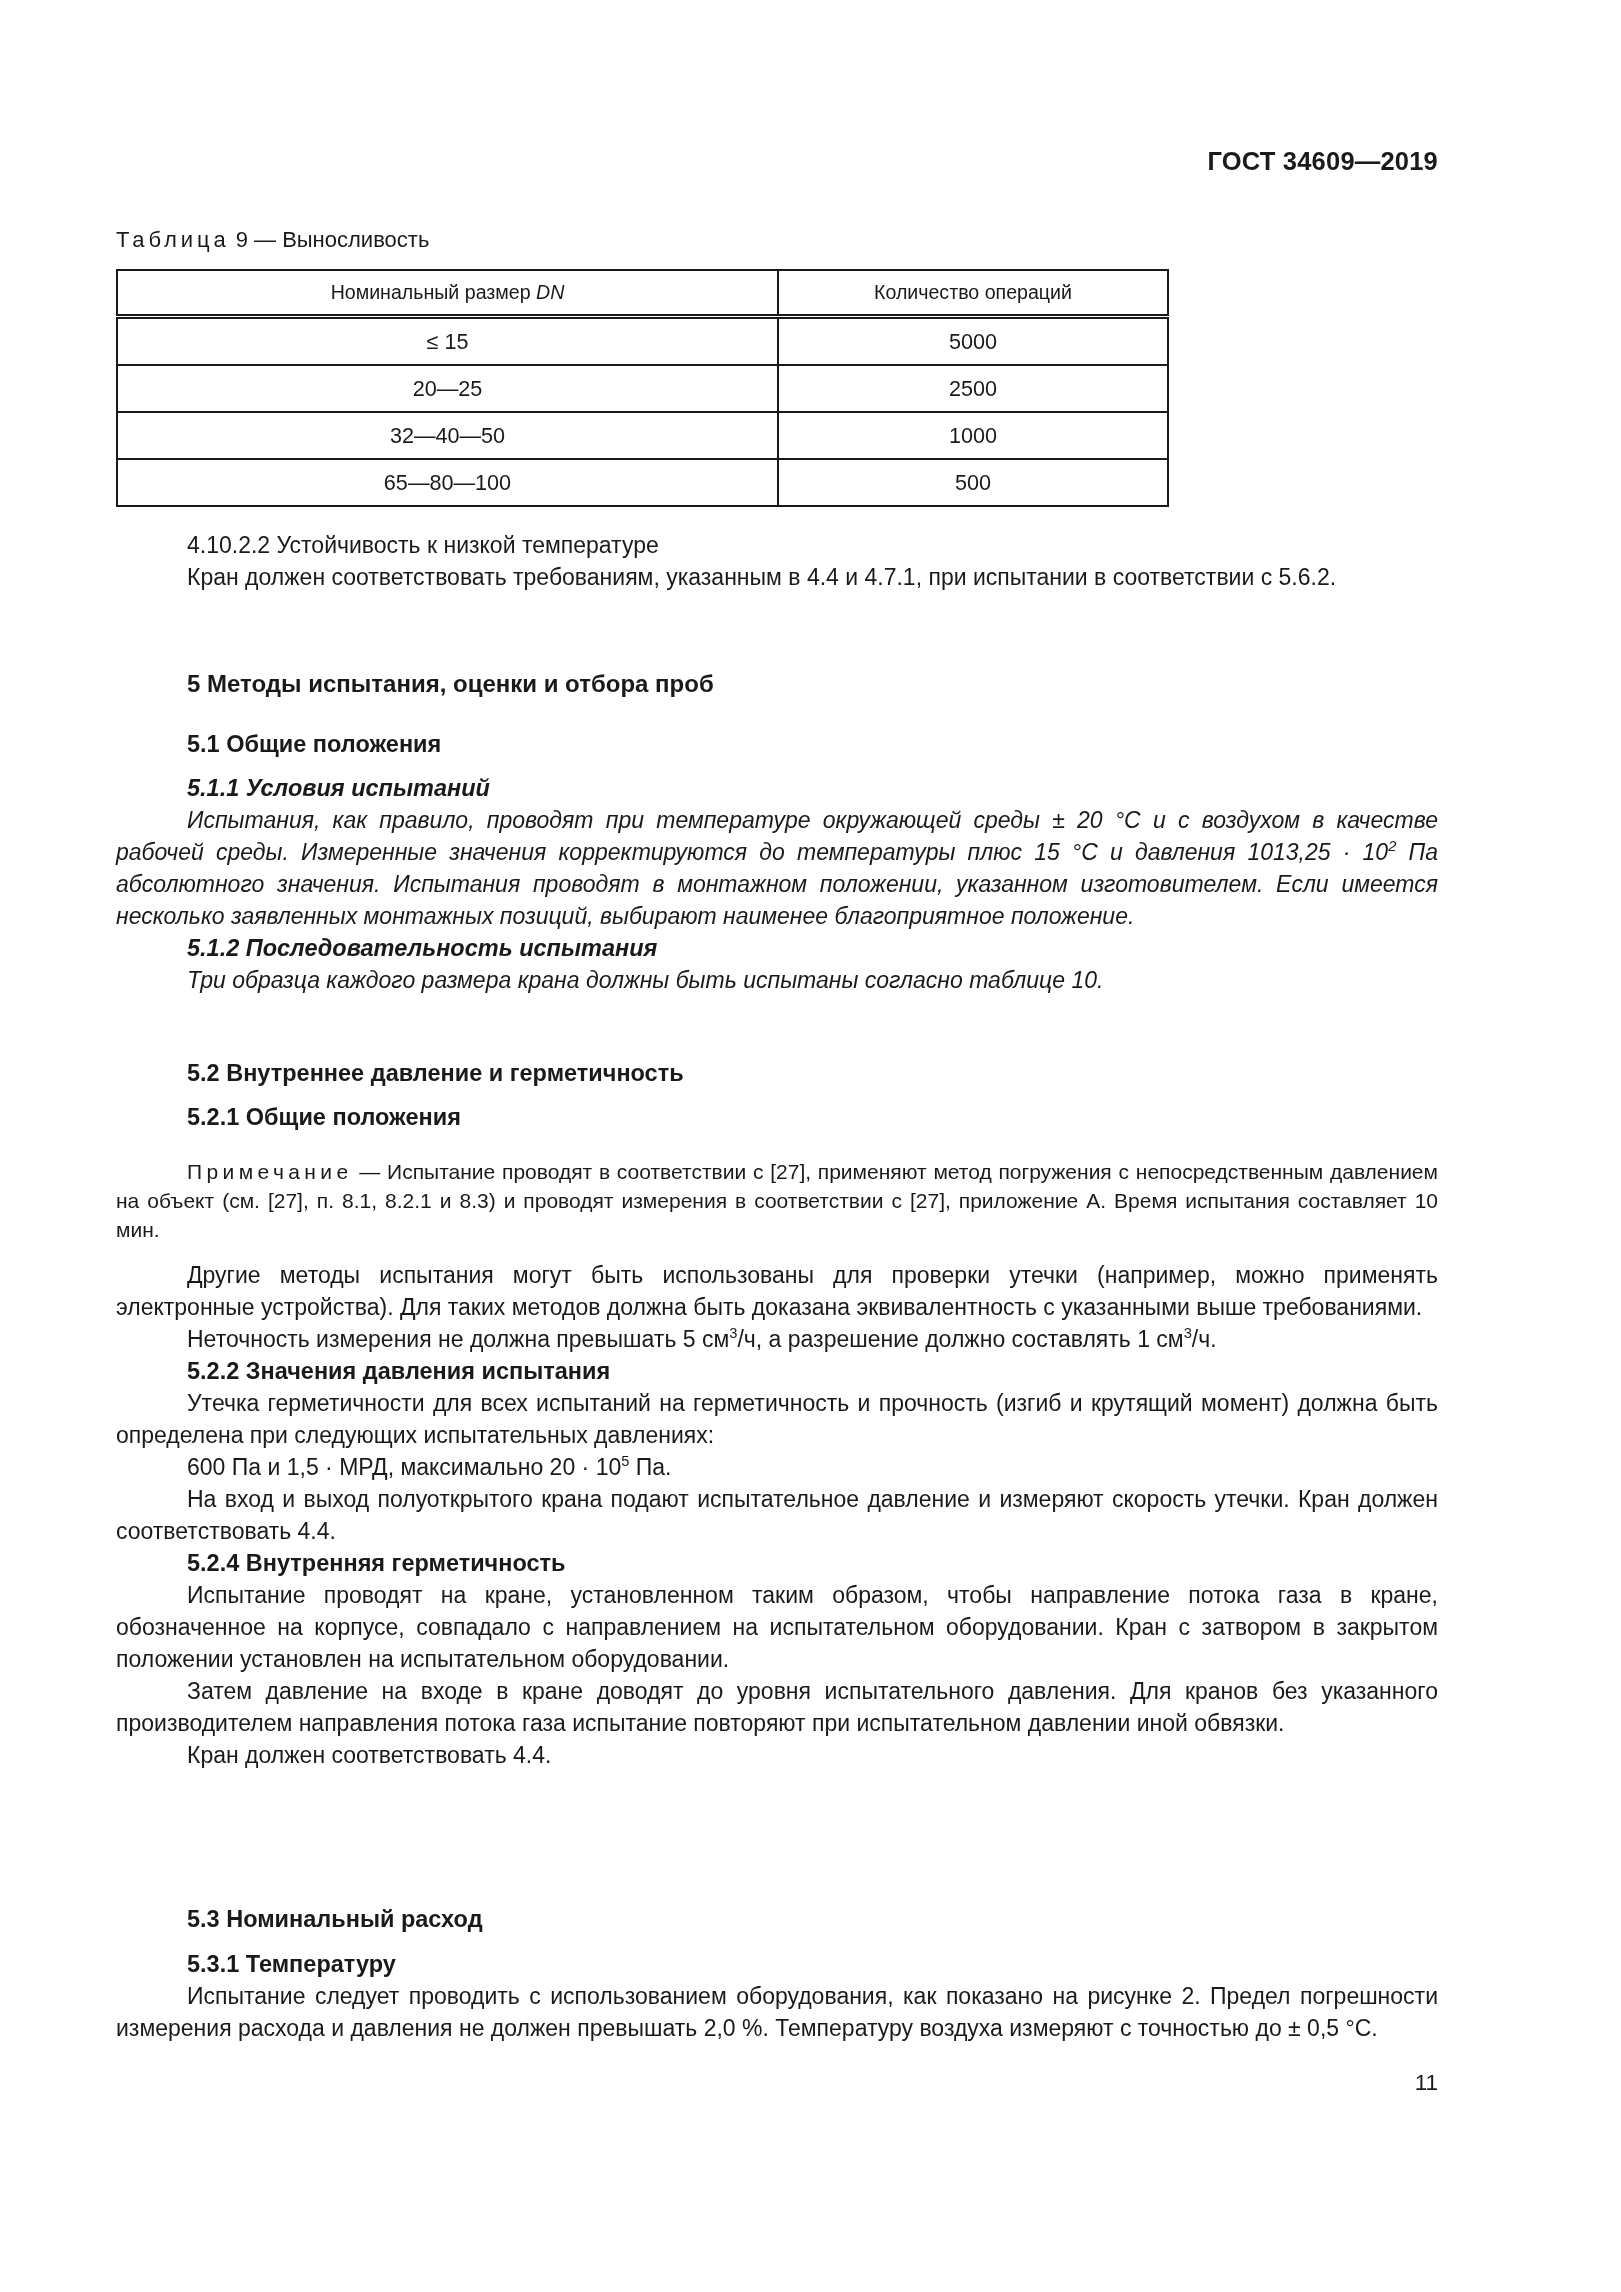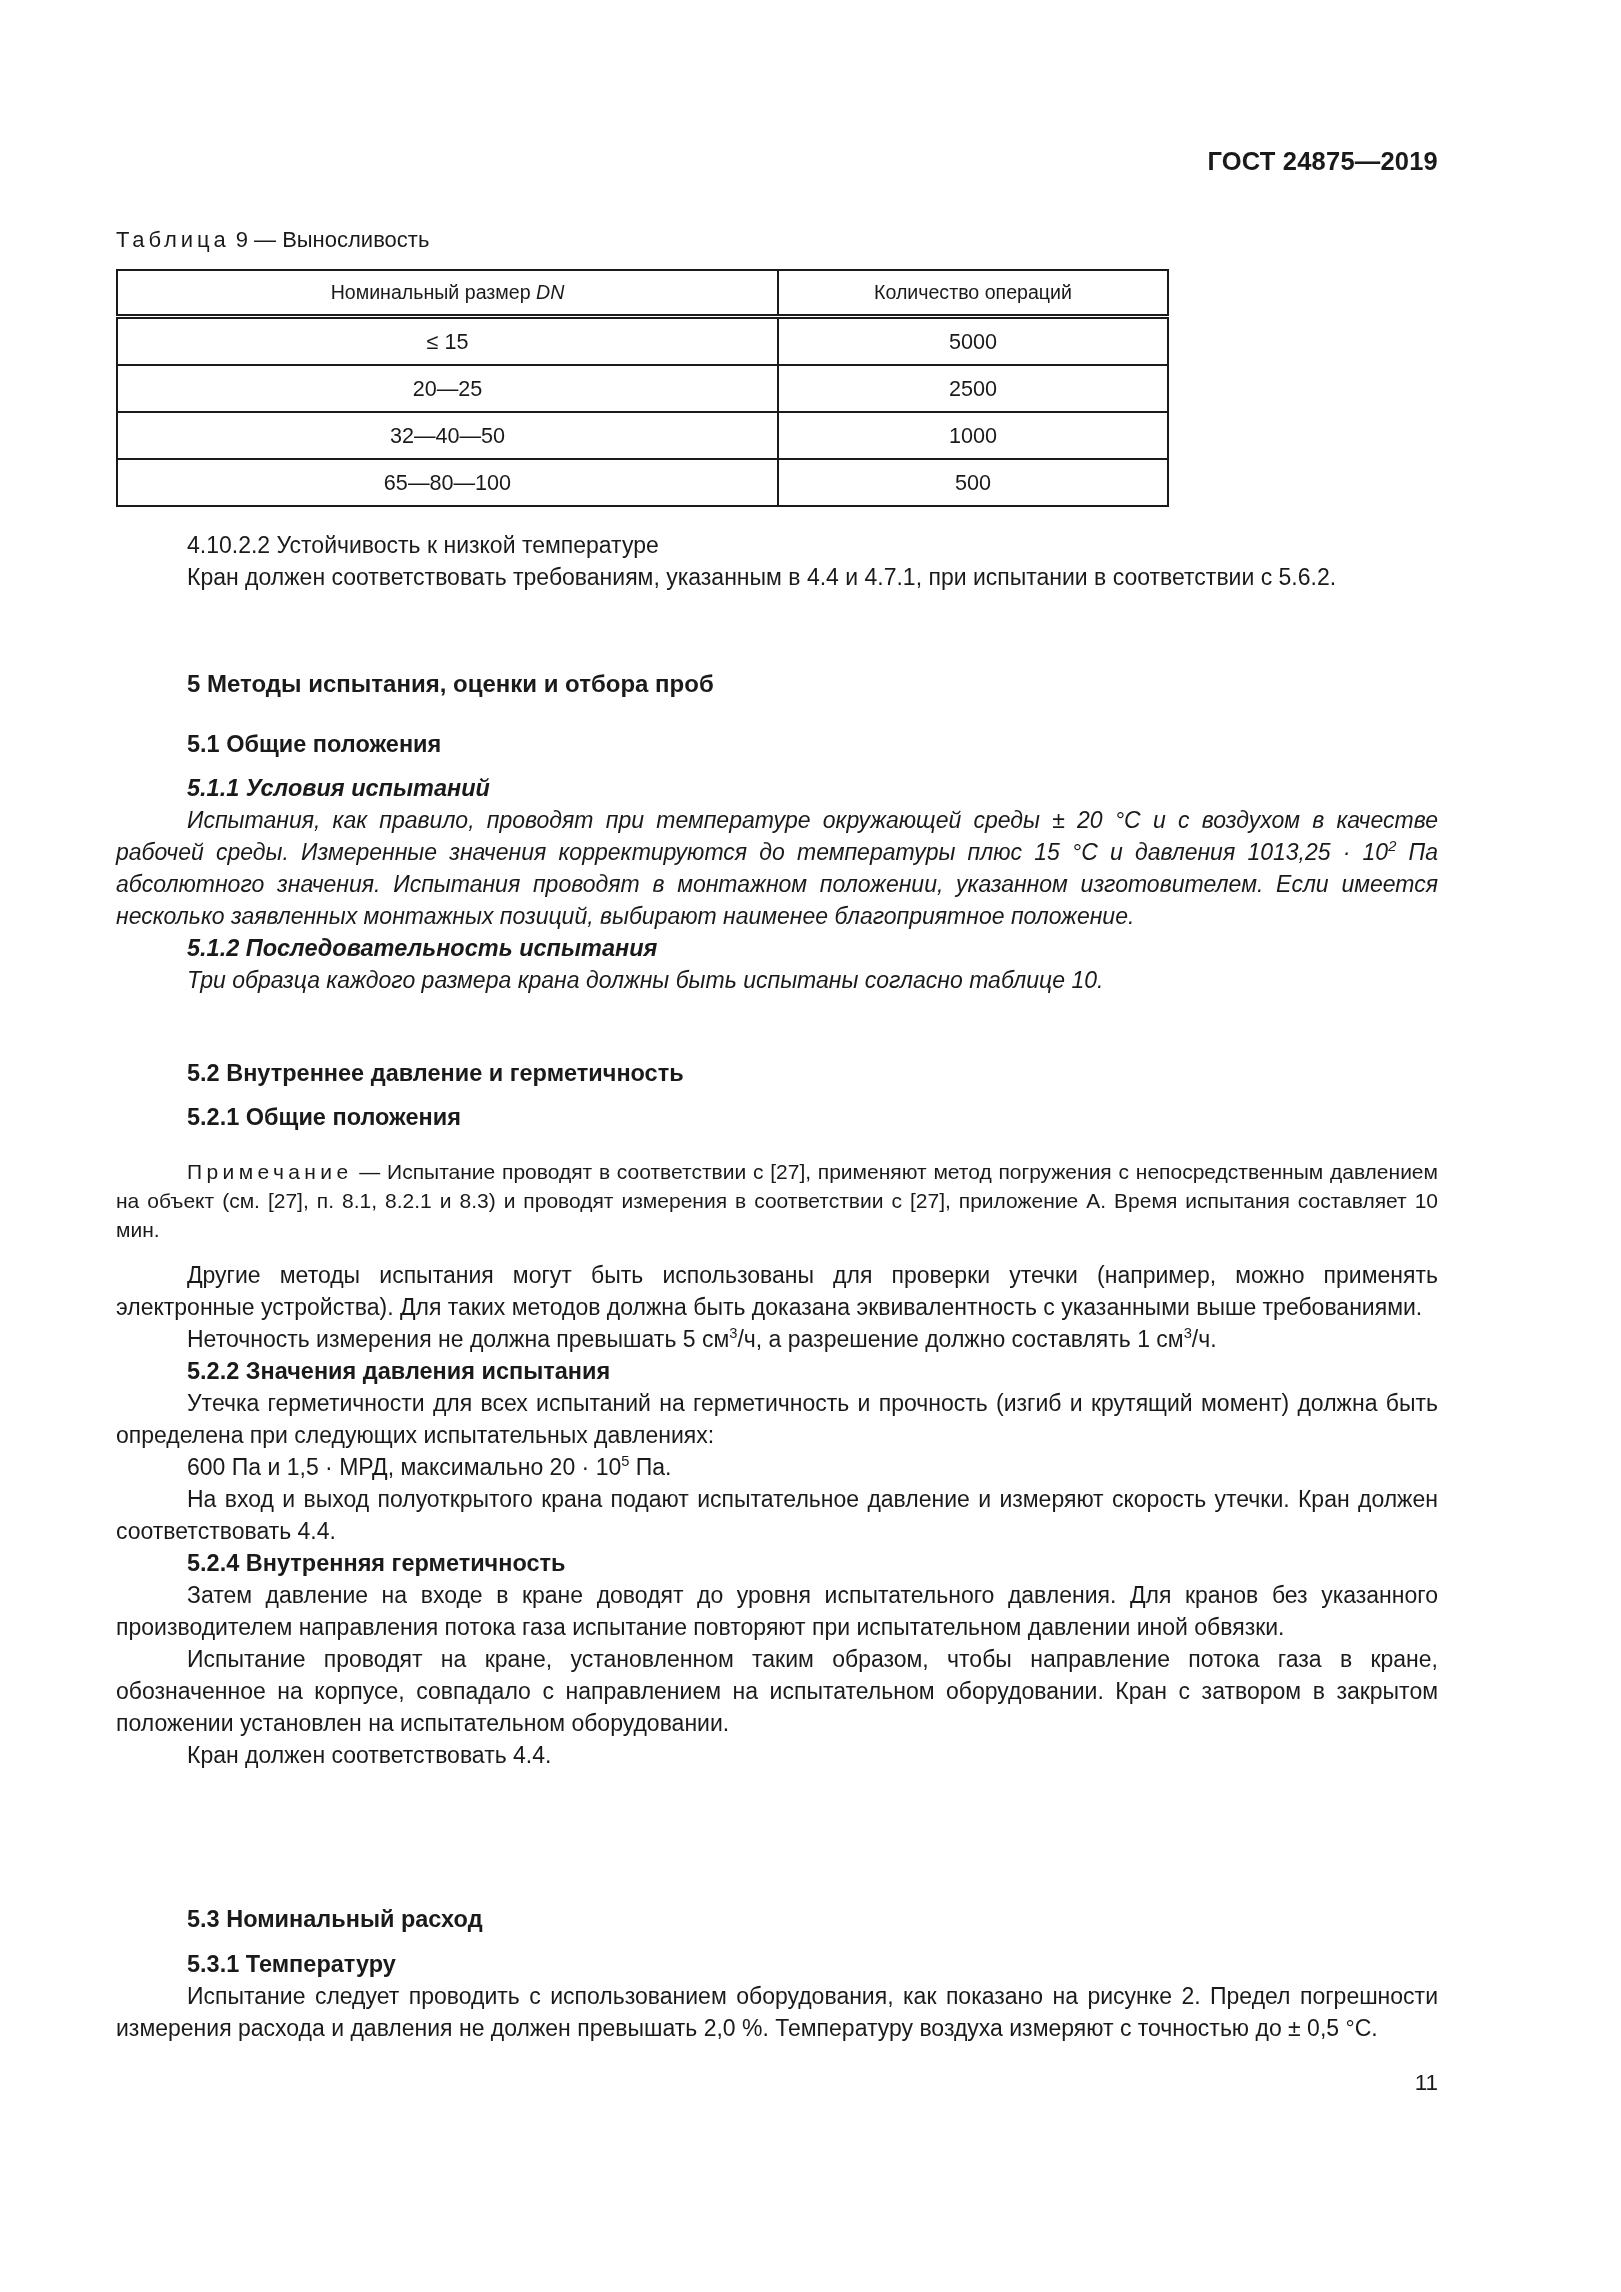--- a/index.html
+++ b/index.html
@@ -23,21 +23,21 @@
   .note { font-size: 21px; line-height: 29px; }
   .note .spaced { letter-spacing: 4.4px; }
   sup { font-size: 14.7px; line-height: 0; vertical-align: 8.8px; }
   .pgnum { position: absolute; right: 183px; top: 2070px; font-size: 22.5px; }
 </style>
 </head>
 <body>
 
 <div class="page">
 
-  <div class="std-code">ГОСТ 24875—2019</div>
+  <div class="std-code">ГОСТ 34609—2019</div>
 
   <div class="tcap"><span class="spaced">Таблица</span><span> 9 — Выносливость</span></div>
 
   <table class="t9">
     <colgroup>
         <col class="c1">
         <col>
       </colgroup>
     <tbody>
         <tr>
@@ -96,22 +96,22 @@
   </div>
 
   <div class="txt" style="top:1259px;">
     <p class="ind">Другие методы испытания могут быть использованы для проверки утечки (например, можно применять электронные устройства). Для таких методов должна быть доказана эквивалентность с указанными выше требованиями.</p>
     <p class="ind"><span>Неточность измерения не должна превышать 5 см</span><sup>3</sup><span>/ч, а разрешение должно составлять 1 см</span><sup>3</sup><span>/ч.</span></p>
     <p class="ind h2">5.2.2 Значения давления испытания</p>
     <p class="ind">Утечка герметичности для всех испытаний на герметичность и прочность (изгиб и крутящий момент) должна быть определена при следующих испытательных давлениях:</p>
     <p class="ind"><span>600 Па и 1,5 · МРД, максимально 20 · 10</span><sup>5</sup><span> Па.</span></p>
     <p class="ind">На вход и выход полуоткрытого крана подают испытательное давление и измеряют скорость утечки. Кран должен соответствовать 4.4.</p>
     <p class="ind h2">5.2.4 Внутренняя герметичность</p>
+    <p class="ind">Испытание проводят на кране, установленном таким образом, чтобы направление потока газа в кране, обозначенное на корпусе, совпадало с направлением на испытательном оборудовании. Кран с затвором в закрытом положении установлен на испытательном оборудовании.</p>
     <p class="ind">Затем давление на входе в кране доводят до уровня испытательного давления. Для кранов без указанного производителем направления потока газа испытание повторяют при испытательном давлении иной обвязки.</p>
-    <p class="ind">Испытание проводят на кране, установленном таким образом, чтобы направление потока газа в кране, обозначенное на корпусе, совпадало с направлением на испытательном оборудовании. Кран с затвором в закрытом положении установлен на испытательном оборудовании.</p>
     <p class="ind">Кран должен соответствовать 4.4.</p>
   </div>
 
   <div class="txt" style="top:1903px;">
     <p class="ind h2">5.3 Номинальный расход</p>
   </div>
 
   <div class="txt" style="top:1948px;">
     <p class="ind h2">5.3.1 Температуру</p>
     <p class="ind">Испытание следует проводить с использованием оборудования, как показано на рисунке 2. Предел погрешности измерения расхода и давления не должен превышать 2,0 %. Температуру воздуха измеряют с точностью до ± 0,5 °С.</p>

